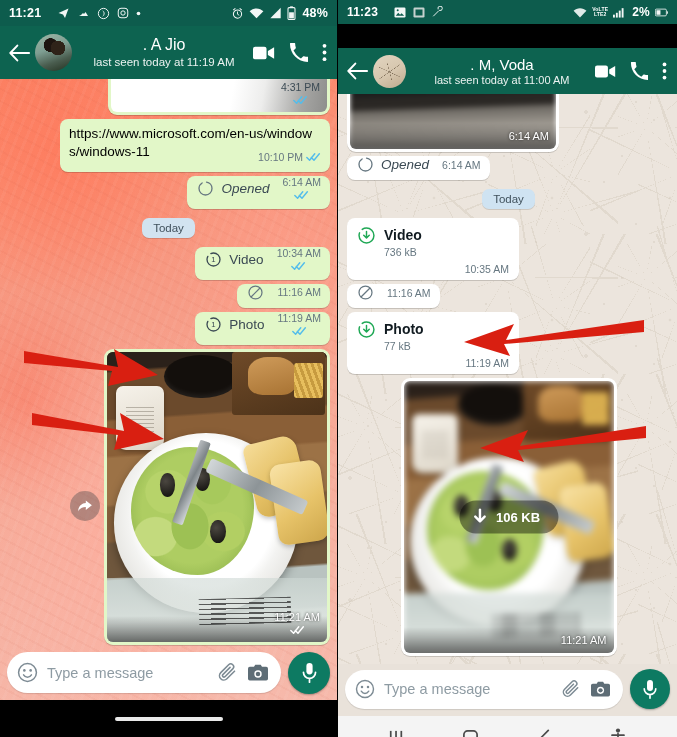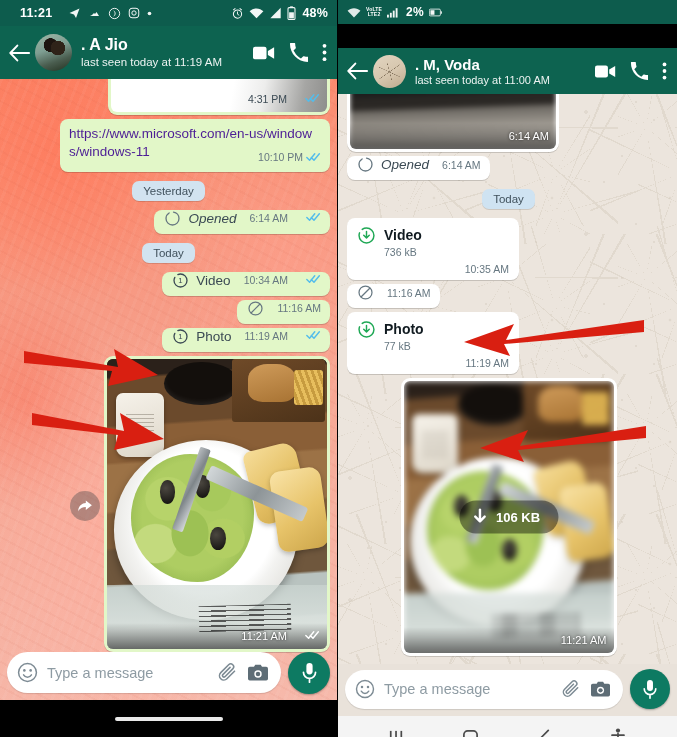--- a/index.html
+++ b/index.html
@@ -18,21 +18,21 @@
 
   
   .statusbar {
     height: 26px; background: #0d5c4d;
     display: flex; align-items: center;
     padding: 0 9px; color: #fff;
     font-size: 12.5px; font-weight: bold;
     letter-spacing: .2px;
   }
   .phone-right .statusbar { height: 24px; font-size: 12px; }
-  .sb-time { margin-right: 9px; margin-left: 11px; }
+  .sb-time { margin-right: 9px; }
   .sb-left-icons { display: flex; align-items: center; gap: 7px; flex: 1; }
   .sb-right-icons { display: flex; align-items: center; gap: 5px; }
   .sb-ico { display: inline-flex; align-items: center; justify-content: center; opacity: .95; }
   .sb-pct { font-size: 12.5px; font-weight: bold; margin-left: 1px; }
   .phone-right .sb-pct { font-size: 12px; }
   .volte-badge {
     font-size: 5px; line-height: 5px; font-weight: bold;
     text-align: center; color: #fff;
     display: flex; flex-direction: column; justify-content: center;
   }
@@ -66,23 +66,23 @@
   }
   .avatar-right-img::after {
     content:""; position:absolute; inset: 22% 18%;
     background:
       linear-gradient(25deg, transparent 45%, #6b5a45 46%, transparent 48%),
       linear-gradient(-35deg, transparent 46%, #6b5a45 47%, transparent 49%),
       linear-gradient(75deg, transparent 48%, #6b5a45 49%, transparent 51%);
     opacity: .85;
   }
   .title-wrap { flex: 1; min-width: 0; line-height: 1.15; }
-  .chat-title { font-size: 16px; font-weight: bold; white-space: nowrap; overflow: hidden; }
+  .chat-title { font-size: 16px; font-weight: normal; white-space: nowrap; overflow: hidden; text-align: center; }
   .phone-right .chat-title { font-size: 15px; }
-  .chat-sub { font-size: 11.5px; opacity: .92; white-space: nowrap; overflow: hidden; margin-top: 1px; }
+  .chat-sub { font-size: 11.5px; opacity: .92; white-space: nowrap; overflow: hidden; margin-top: 1px; text-align: center; }
   .phone-right .chat-sub { font-size: 11px; }
   .hdr-actions { display: flex; align-items: center; gap: 14px; padding-left: 6px; }
   .hdr-btn { cursor: pointer; display: flex; align-items: center; justify-content: center; }
 
   
   .chat { position: relative; overflow: hidden; }
   .phone-left .chat  { height: 621px; }
   .phone-right .chat { height: 570px; }
 
   
@@ -144,23 +144,23 @@
   .row { display: flex; margin-bottom: 4px; }
   .row.out { justify-content: flex-end; }
   .row.in  { justify-content: flex-start; }
   .bub {
     position: relative; border-radius: 8px;
     box-shadow: 0 1px 0.5px rgba(0,0,0,.16);
     max-width: 86%;
   }
   .bub.out { background: #e2f7c8; }
   .bub.in  { background: #ffffff; }
-  .b-link { color: #4c1d95; word-break: break-all; }
-
-  .meta { display: inline-flex; align-items: center; gap: 18px; font-size: 10.5px; color: #667781; white-space: nowrap; }
+  .b-link { color: #000000; word-break: break-all; }
+
+  .meta { display: inline-flex; align-items: center; gap: 2px; font-size: 10.5px; color: #667781; white-space: nowrap; flex-direction: column; }
   .meta.on-img { color: #fff; text-shadow: 0 0 3px rgba(0,0,0,.8); font-size: 11px; }
   .ticks { display: inline-block; }
 
   
   .text-bub { padding: 6px 9px 6px 9px; }
   .text-bub .bodytxt { font-size: 13.5px; color: #111b21; line-height: 1.32; }
   .metaline { display: flex; justify-content: flex-end; align-items: center; gap: 3px; margin-top: -13px; padding-left: 60px; }
 
   
   .statusbub {
@@ -458,23 +458,20 @@
                 </span>
               <span class="ticks">
                 <svg width="15" height="10" viewBox="0 0 18 11">
                     <path d="M1 6l3.3 3.4L10.5 1.6M6.3 6l3.3 3.4L16 1.6" stroke="#53bdeb" stroke-width="1.7" fill="none" stroke-linecap="round" stroke-linejoin="round"></path>
                   </svg>
               </span>
             </div>
           </div>
         </div>
 
-        <div class="daypill-row">
-          <div class="daypill">Yesterday</div>
-        </div>
 
         <div class="row out">
           <div class="bub out">
             <div class="statusbub">
               <span class="vo-ico">
                 <svg width="17" height="17" viewBox="0 0 22 22">
                   <circle cx="11" cy="11" r="8.4" fill="none" stroke="#667781" stroke-width="1.7" stroke-dasharray="34 6" stroke-linecap="round"></circle>
                 </svg>
               </span>
               <span class="lbl">Opened</span>
@@ -641,20 +638,41 @@
     </div>
 
     <div class="navbar-gesture" style="position:absolute;left:0;right:0;bottom:0;">
       <div class="gesture-pill"></div>
     </div>
   </div>
 
   <div class="phone phone-right">
 
     <div class="statusbar">
+      <div class="sb-left-icons">
+        <span class="sb-time">11:23</span>
+        <span class="sb-ico">
+          <svg width="12" height="11" viewBox="0 0 24 22">
+              <rect x="1" y="1" width="22" height="20" rx="2.4" fill="#fff"></rect>
+              <path fill="#0d5c4d" d="M3.5 17.5l5-6 3.6 4.2 3-3.4 5.4 5.2z"></path>
+              <circle cx="7.4" cy="6.6" r="2" fill="#0d5c4d"></circle>
+            </svg>
+        </span>
+        <span class="sb-ico">
+          <svg width="12" height="11" viewBox="0 0 24 22">
+              <rect x="1" y="1" width="22" height="20" rx="2.4" fill="#cfd8d5"></rect>
+              <rect x="5" y="5" width="14" height="12" fill="#0d5c4d"></rect>
+            </svg>
+        </span>
+        <span class="sb-ico">
+          <svg width="12" height="12" viewBox="0 0 24 24">
+              <path d="M3 20L13 10M15 9a4.4 4.4 0 1 0-3-3" stroke="#fff" stroke-width="1.9" fill="none" stroke-linecap="round"></path>
+            </svg>
+        </span>
+      </div>
       <div class="sb-right-icons">
         <span class="sb-ico">
           <svg width="14" height="11" viewBox="0 0 24 18">
               <path fill="#fff" opacity=".92" d="M12 17.5L1 6.2C4 3.2 7.8 1.6 12 1.6S20 3.2 23 6.2L12 17.5z"></path>
             </svg>
         </span>
         <span class="volte-badge">
           <span>VoLTE</span>
           <span>LTE2</span>
         </span>

